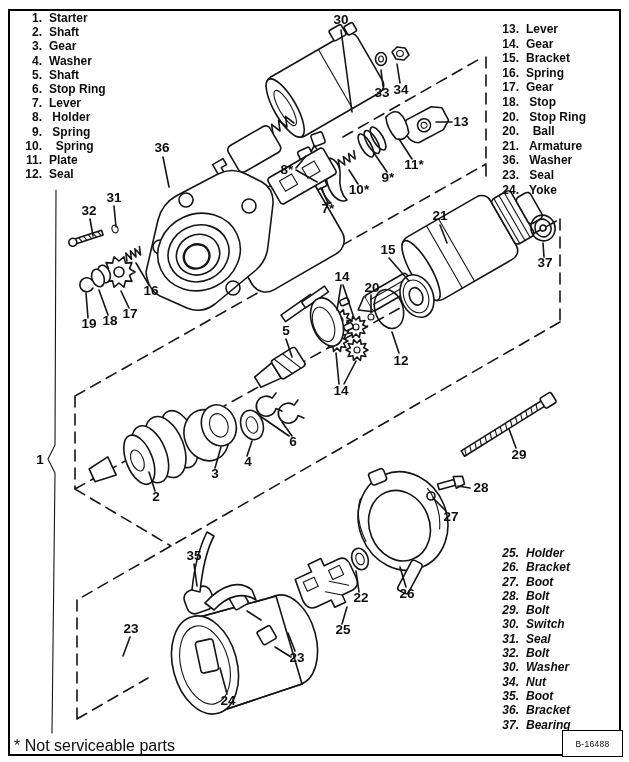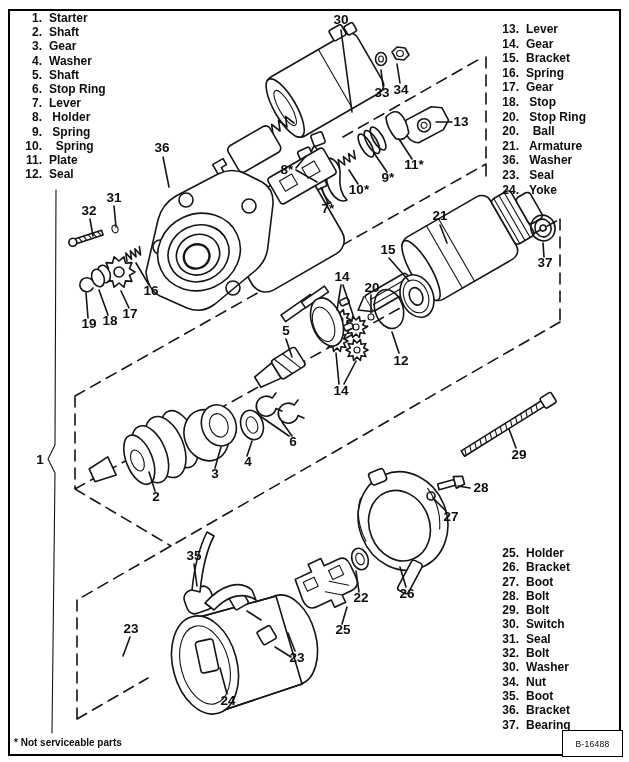--- a/index.html
+++ b/index.html
@@ -11,22 +11,22 @@
   svg.art path,svg.art rect,svg.art ellipse,svg.art circle,svg.art line,svg.art polygon
     {vector-effect:non-scaling-stroke;}
   .list{position:absolute;font-weight:bold;font-size:12px;}
   .list .row{display:flex;line-height:14.3px;}
   .list .num{width:24px;text-align:right;flex:none;}
   .list .nm{margin-left:7px;white-space:pre;}
   .list-left{left:18px;top:11px;}
   .list-left .row{line-height:14.2px;}
   .list-right{left:495px;top:22px;}
   .list-right .row{line-height:14.6px;}
-  .list-bottom{left:495px;top:546px;}
-  .footnote{position:absolute;left:14px;top:737px;font-weight:bold;font-size:10px;}
+  .list-bottom{left:495px;top:546px;font-style:italic;}
+  .footnote{position:absolute;left:14px;top:737px;font-weight:normal;font-size:16px;}
   .docnum{position:absolute;left:562px;top:730px;width:59px;height:25px;
           border:1.3px solid #000;display:flex;align-items:center;justify-content:center;
           font-size:8.5px;letter-spacing:.3px;background:#fff;}
   #callouts text{font-family:"Liberation Sans",sans-serif;font-weight:bold;
                  font-size:13.5px;fill:#0d0d0d;text-anchor:middle;}
   .ink{stroke:#151515;fill:none;stroke-width:1.6;stroke-linejoin:round;stroke-linecap:round;}
   .inkf{stroke:#151515;fill:#ffffff;stroke-width:1.6;stroke-linejoin:round;}
   .thin{stroke-width:1.1;}
   .thick{stroke-width:2.4;}
 </style>

